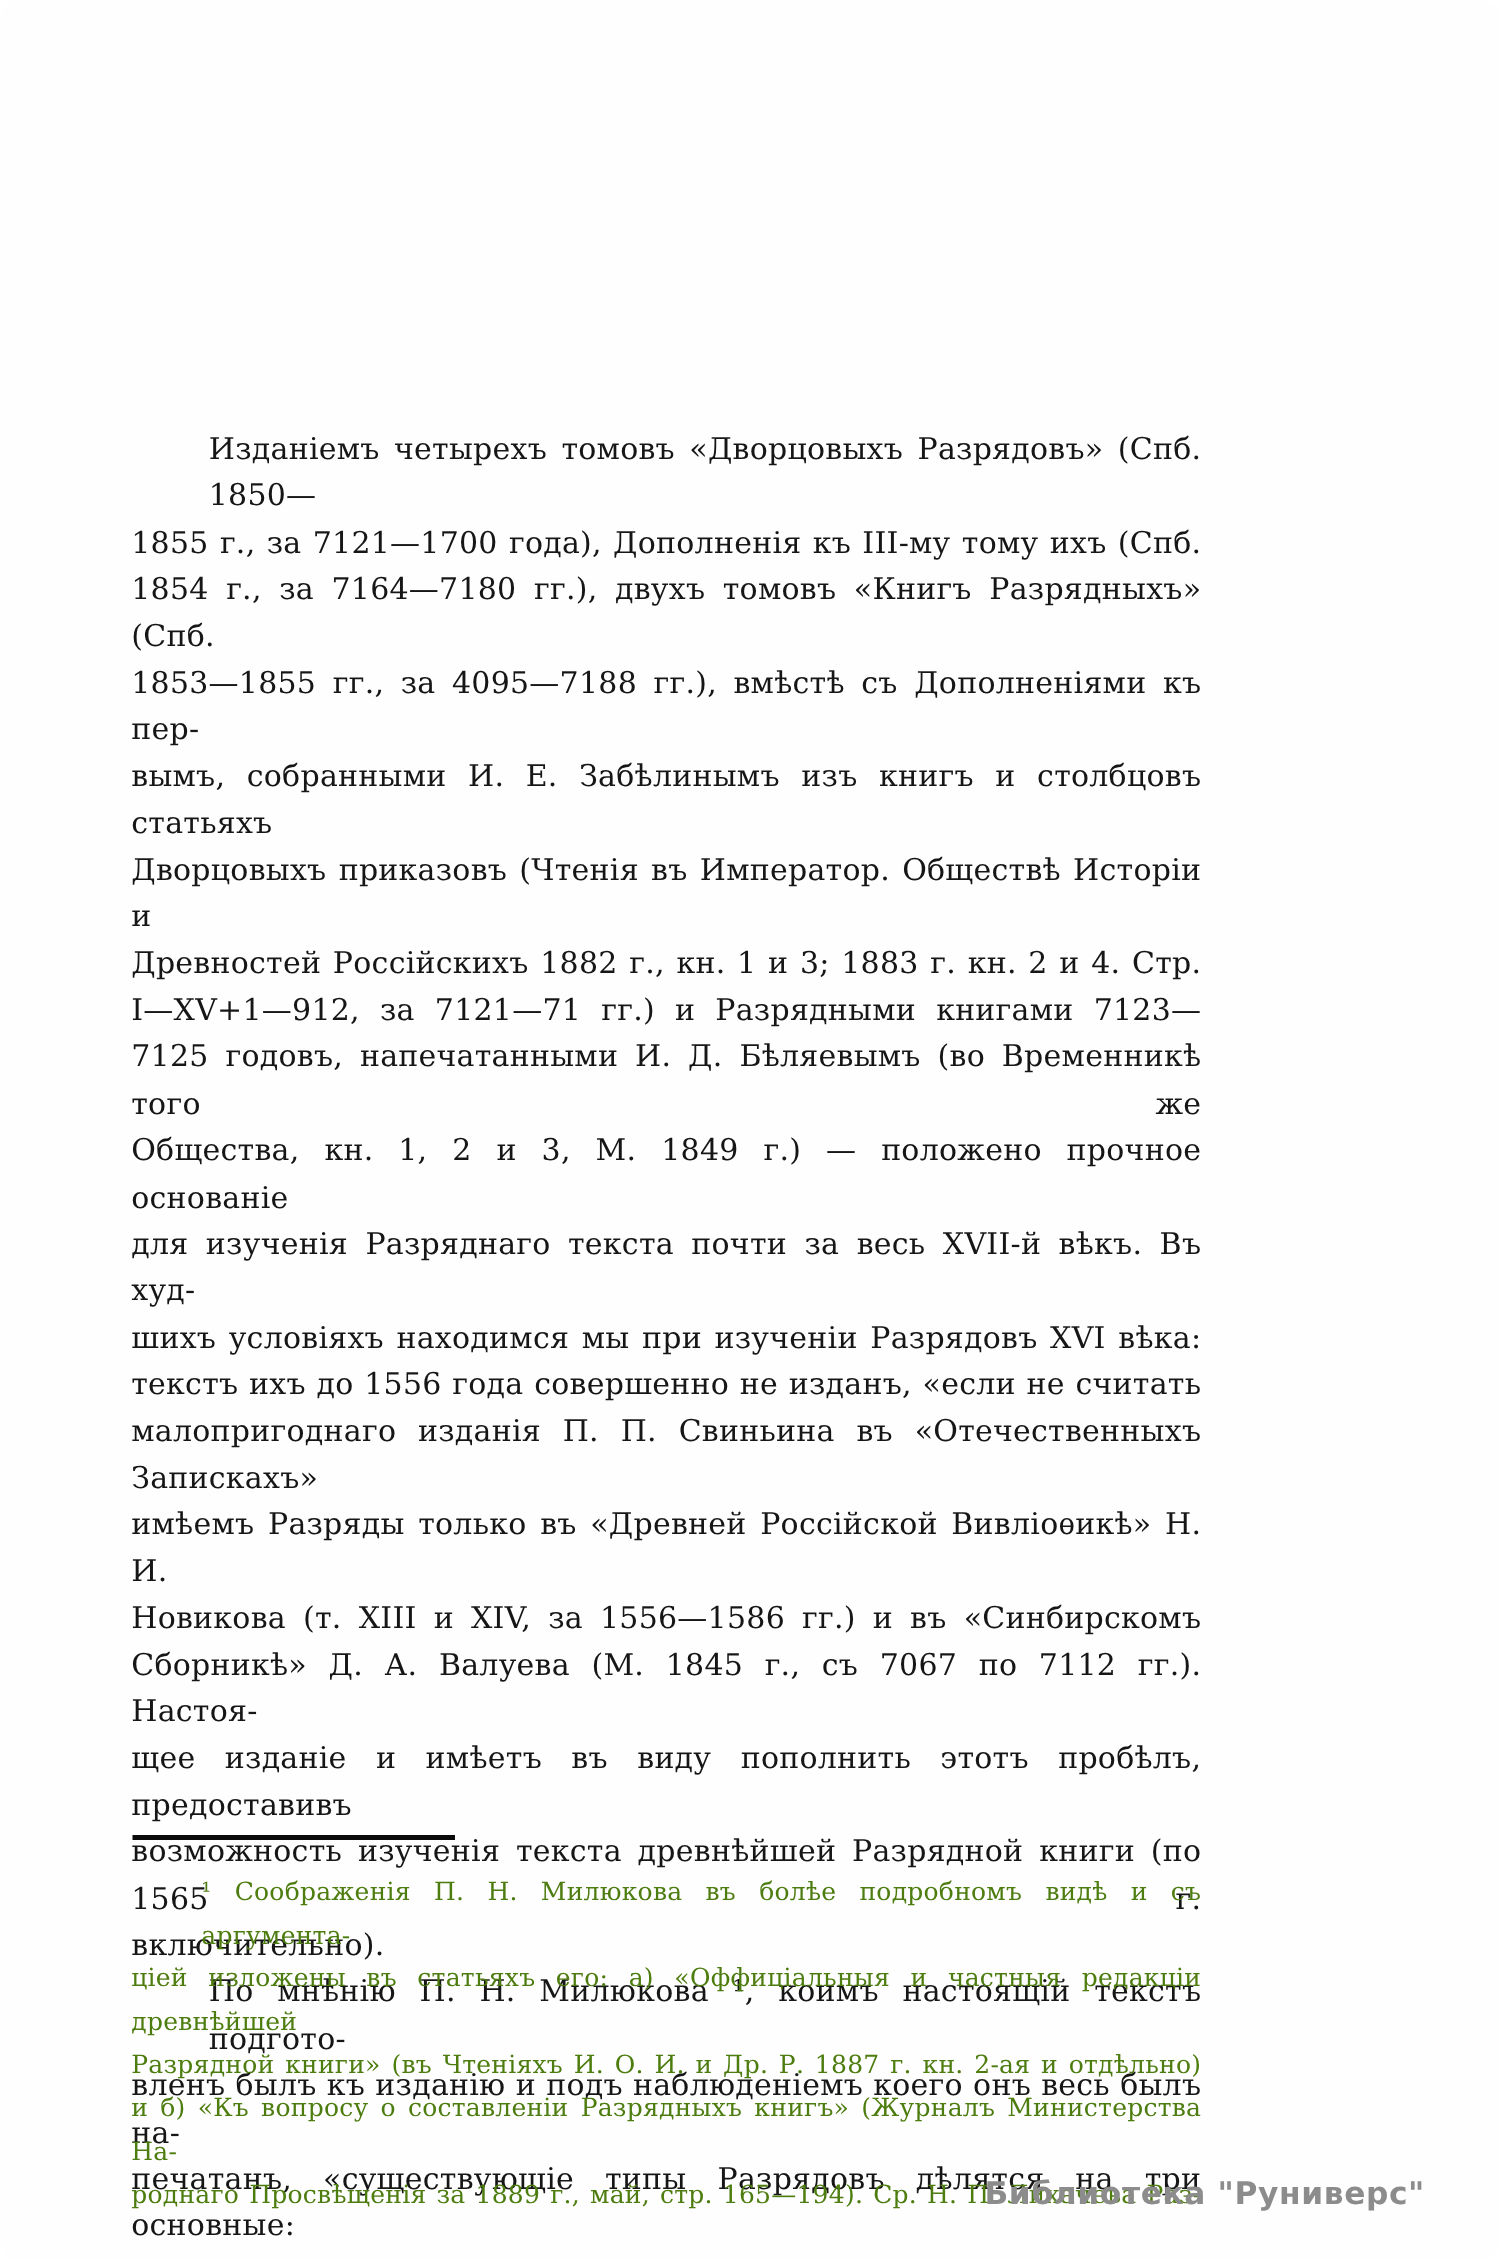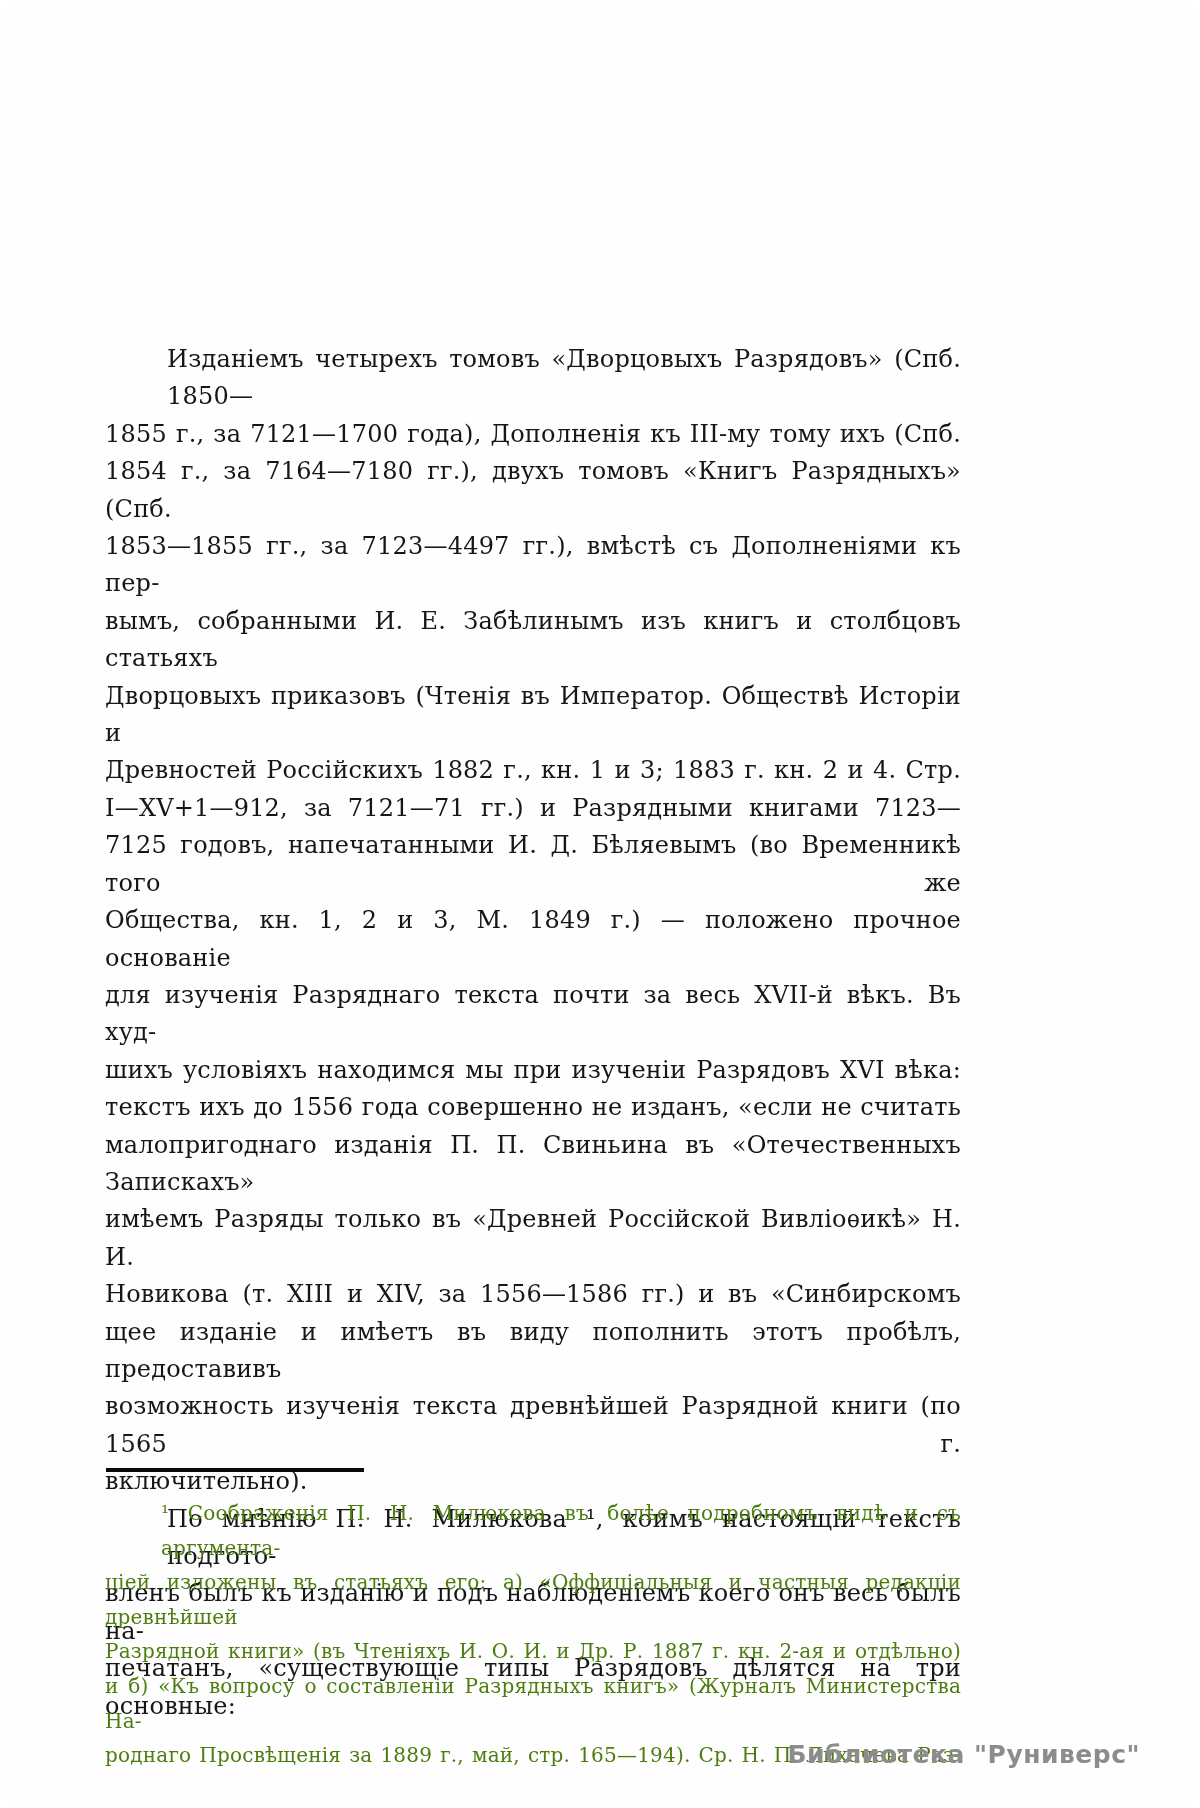--- a/index.html
+++ b/index.html
@@ -64,33 +64,34 @@
 </style>
 </head>
 <body>
 
 <div class="page">
 
   <div class="text-block" id="main-text">
       <div class="line indent">Изданіемъ четырехъ томовъ «Дворцовыхъ Разрядовъ» (Спб. 1850—</div>
       <div class="line">1855 г., за 7121—1700 года), Дополненія къ III-му тому ихъ (Спб.</div>
       <div class="line">1854 г., за 7164—7180 гг.), двухъ томовъ «Книгъ Разрядныхъ» (Спб.</div>
-      <div class="line">1853—1855 гг., за 7123—4497 гг.), вмѣстѣ съ Дополненіями къ пер-</div>
+      <div class="line">1853—1855 гг., за 4095—7188 гг.), вмѣстѣ съ Дополненіями къ пер-</div>
       <div class="line">вымъ, собранными И. Е. Забѣлинымъ изъ книгъ и столбцовъ статьяхъ</div>
       <div class="line">Дворцовыхъ приказовъ (Чтенія въ Император. Обществѣ Исторіи и</div>
       <div class="line">Древностей Россійскихъ 1882 г., кн. 1 и 3; 1883 г. кн. 2 и 4. Стр.</div>
       <div class="line">I—XV+1—912, за 7121—71 гг.) и Разрядными книгами 7123—</div>
       <div class="line">7125 годовъ, напечатанными И. Д. Бѣляевымъ (во Временникѣ того же</div>
       <div class="line">Общества, кн. 1, 2 и 3, М. 1849 г.) — положено прочное основаніе</div>
       <div class="line">для изученія Разряднаго текста почти за весь XVII-й вѣкъ. Въ худ-</div>
       <div class="line">шихъ условіяхъ находимся мы при изученіи Разрядовъ XVI вѣка:</div>
       <div class="line">текстъ ихъ до 1556 года совершенно не изданъ, «если не считать</div>
       <div class="line">малопригоднаго изданія П. П. Свиньина въ «Отечественныхъ Запискахъ»</div>
       <div class="line">имѣемъ Разряды только въ «Древней Россійской Вивліоѳикѣ» Н. И.</div>
       <div class="line">Новикова (т. XIII и XIV, за 1556—1586 гг.) и въ «Синбирскомъ</div>
+      <div class="line">Сборникѣ» Д. А. Валуева (М. 1845 г., съ 7067 по 7112 гг.). Настоя-</div>
       <div class="line">щее изданіе и имѣетъ въ виду пополнить этотъ пробѣлъ, предоставивъ</div>
       <div class="line">возможность изученія текста древнѣйшей Разрядной книги (по 1565 г.</div>
       <div class="line para-end">включительно).</div>
       <div class="line indent">По мнѣнію П. Н. Милюкова ¹, коимъ настоящій текстъ подгото-</div>
       <div class="line">вленъ былъ къ изданію и подъ наблюденіемъ коего онъ весь былъ на-</div>
       <div class="line">печатанъ, «существующіе типы Разрядовъ дѣлятся на три основные:</div>
     </div>
 
   <div class="footnote-rule"></div>
 

